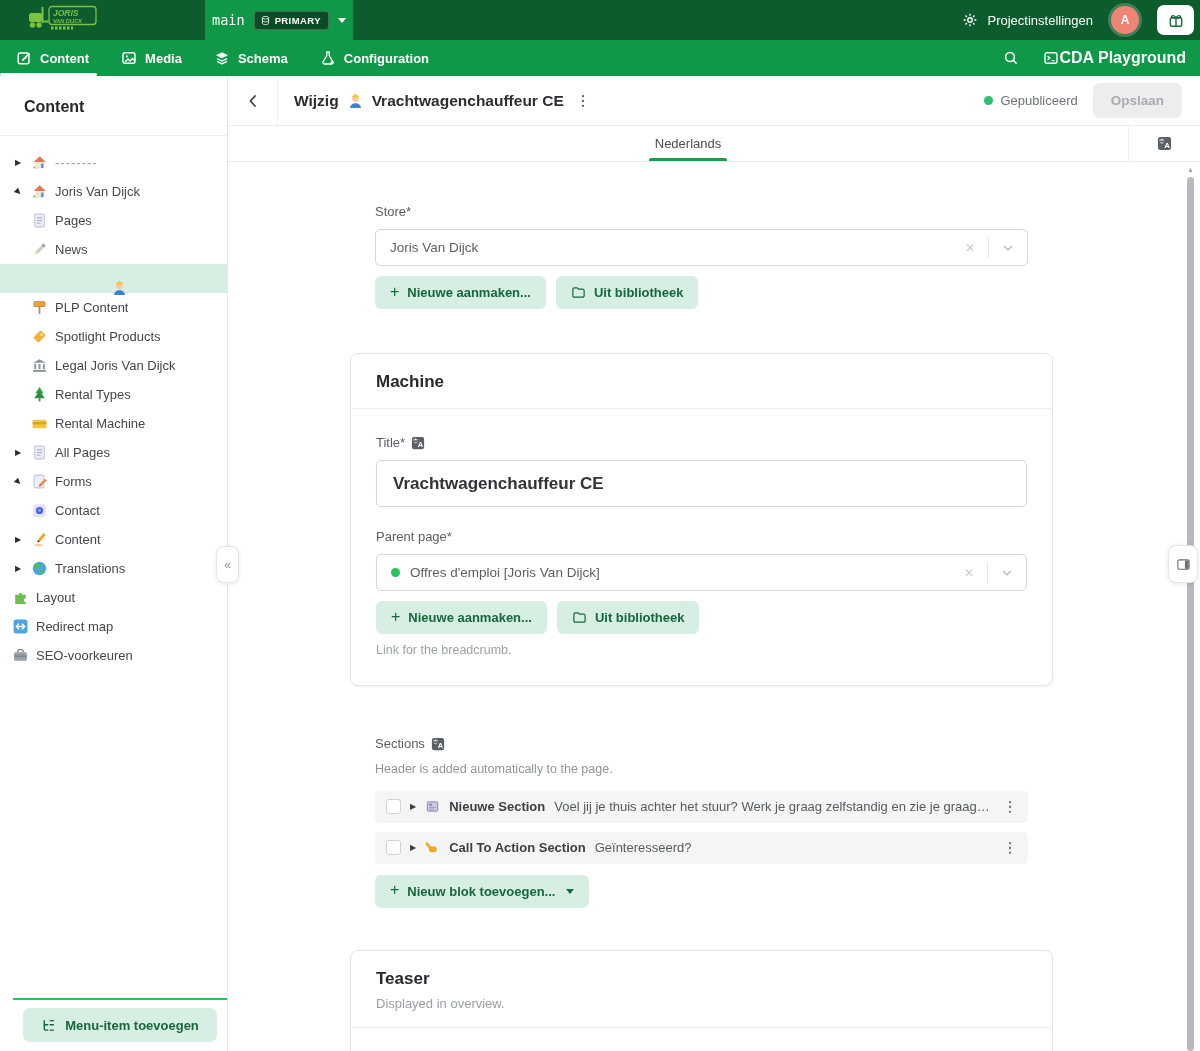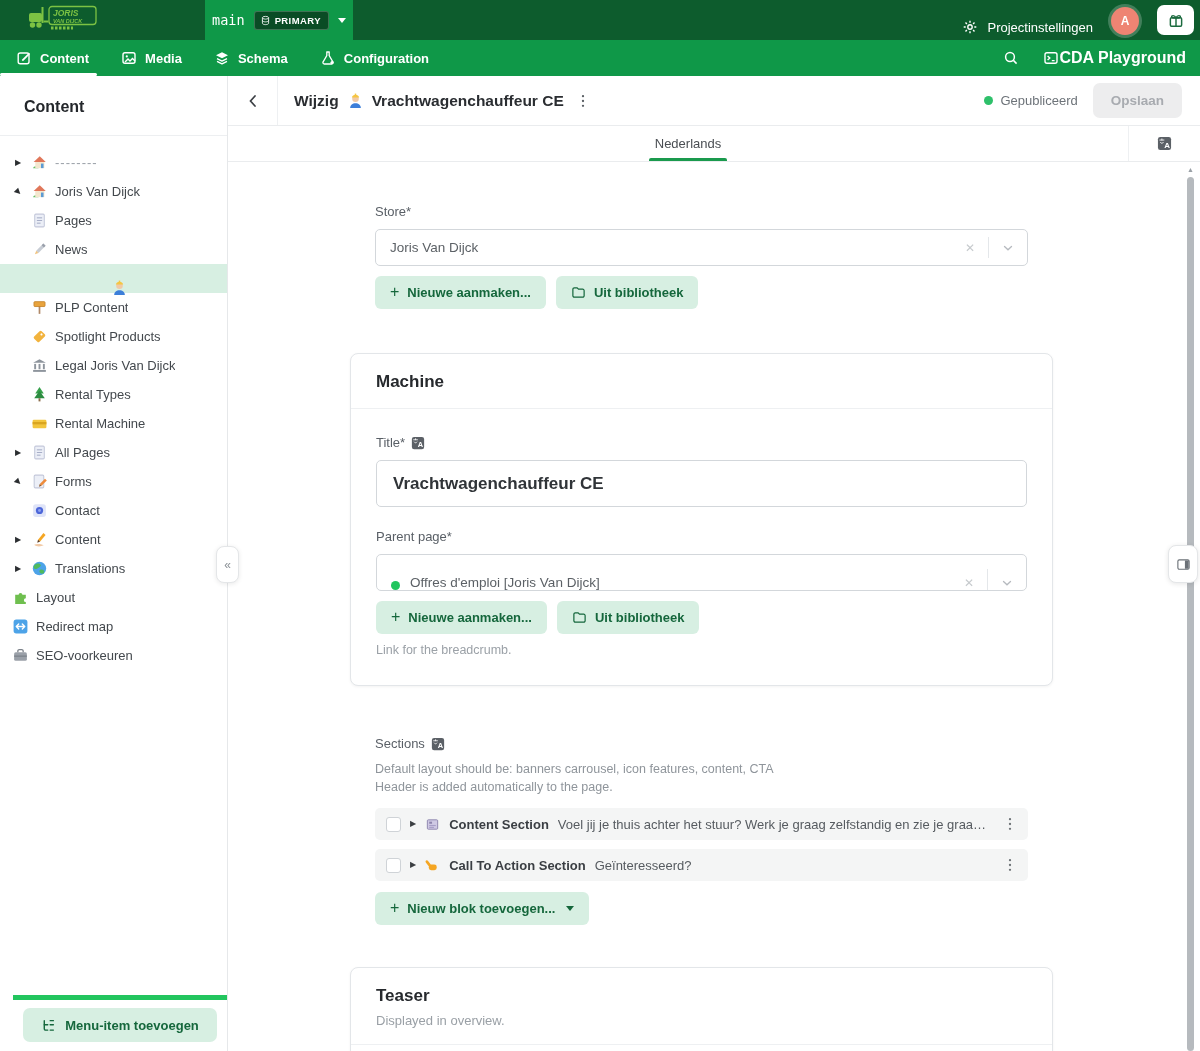--- a/index.html
+++ b/index.html
@@ -15,21 +15,21 @@
   .topbar { height:40px; background:#0d5c2d; display:flex; align-items:center; position:relative; }
   .logo { margin-left:28px; width:70px; height:32px; cursor:pointer; }
   .ws-tab { position:absolute; left:205px; top:0; height:40px; width:148px; background:#0f9848;
             display:flex; align-items:center; justify-content:center; gap:9px; cursor:pointer; }
   .ws-name { font-family:"DejaVu Sans Mono", monospace; font-size:13.5px; color:#fff; }
   .ws-badge { background:#0a4c25; border:1px solid rgba(255,255,255,0.22); color:#fff; font-size:9.5px;
               font-weight:bold; letter-spacing:.4px; padding:3px 7px 3px 5px; border-radius:3px;
               display:inline-flex; align-items:center; gap:4px; }
   .badge-ico { width:11px; height:11px; }
   .ws-caret { width:0; height:0; border-left:4.5px solid transparent; border-right:4.5px solid transparent; border-top:5px solid #fff; }
-  .topbar-right { margin-left:auto; display:flex; align-items:flex-end; gap:18px; padding-right:6px; }
+  .topbar-right { margin-left:auto; display:flex; align-items:center; gap:18px; padding-right:6px; }
   .proj-btn { display:flex; align-items:center; gap:9px; color:#fff; font-size:13px; cursor:pointer; }
   .nav-ico { width:16px; height:16px; }
   .avatar { width:28px; height:28px; border-radius:50%; background:#ee8473; color:#fff; font-size:12px; font-weight:bold;
             display:flex; align-items:center; justify-content:center; box-shadow:0 0 0 3px rgba(255,255,255,0.22); cursor:pointer; }
   .gift-btn { width:37px; height:30px; background:#fff; border:none; border-radius:7px; display:flex; align-items:center; justify-content:center; }
   .gift-ico { width:18px; height:18px; }
 
   
   .navbar { height:36px; background:#0f9848; display:flex; align-items:center; color:#fff; padding-left:16px; }
   .nav-items { display:flex; align-items:center; height:100%; }
@@ -53,21 +53,21 @@
   .tree-row.selected { background:#d7efe2; font-weight:bold; color:#222528;flex-direction:column; }
   .tree-row.muted .tlabel { color:#9aa1a8; letter-spacing:1px; }
   .caret { width:12px; flex-shrink:0; font-size:8px; color:#2b2e31; text-align:center; line-height:1; }
   .caret.exp { transform:rotate(45deg); }
   .caret.empty { visibility:hidden; }
   .ticon { width:17px; height:17px; flex-shrink:0; }
   .tlabel { white-space:nowrap; overflow:hidden; text-overflow:ellipsis; }
   .collapse-btn { position:absolute; right:-12px; top:470px; width:23px; height:37px; background:#fff;
                   border:1px solid #e4e6e8; border-radius:8px; box-shadow:0 1px 5px rgba(0,0,0,0.09);
                   display:flex; align-items:center; justify-content:center; color:#8a9096; font-size:12px; z-index:6; cursor:pointer; }
-  .sidebar-footer { position:absolute; bottom:0; left:13px; right:0; border-top:5px solid #22c55e; padding:8px 10px 9px; background:#fff; }
+  .sidebar-footer { position:absolute; bottom:0; left:13px; right:0; border-top:2px solid #22c55e; padding:8px 10px 9px; background:#fff; }
   .menu-add-btn { width:100%; height:34px; background:#d7efe2; border:none; border-radius:7px; color:#15673c;
                   font-weight:bold; font-size:13px; display:flex; align-items:center; justify-content:center; gap:9px; }
   .menu-ico { width:15px; height:15px; }
 
   
   .content-col { flex:1; min-width:0; display:flex; flex-direction:column; position:relative; }
   .doc-header { height:50px; border-bottom:1px solid #eaecee; display:flex; align-items:center; padding-right:18px; }
   .back-wrap { width:50px; height:100%; border-right:1px solid #eef0f2; display:flex; align-items:center; justify-content:center; cursor:pointer; color:#3b3f44; }
   .back-ico { width:16px; height:16px; }
   .doc-title { display:flex; align-items:center; gap:8px; font-size:15.5px; font-weight:bold; color:#2a2d31; margin-left:16px; white-space:nowrap; }
@@ -87,21 +87,21 @@
   .trans-ico { width:15px; height:15px; cursor:pointer; }
   .trans-ico-sm { width:14px; height:14px; }
 
   .scroll-body { flex:1; position:relative; overflow:hidden; background:#fff; }
   .content-wrap { width:703px; margin-left:122px; padding-top:42px; }
 
   .field-label { font-size:13px; color:#595f66; margin-bottom:10px; display:flex; align-items:center; gap:6px; }
   .ml { margin-left:25px; }
   .select-box { height:37px; border:1px solid #d3d7db; border-radius:5px; display:flex; align-items:center;
                 padding-left:14px; font-size:13.5px; color:#5c6166; background:#fff; cursor:pointer; width:653px; }
-  .select-box.full { width:100%;align-items:flex-end; }
+  .select-box.full { width:100%; }
   .select-value { flex:1; white-space:nowrap; overflow:hidden; text-overflow:ellipsis; }
   .gdot { width:9px; height:9px; border-radius:50%; background:#22c55e; margin-right:10px; flex-shrink:0; }
   .select-clear { color:#c6cacd; font-size:12px; padding:0 13px; }
   .select-divider { width:1px; height:21px; background:#e4e7ea; }
   .select-caret { width:14px; height:14px; color:#b6babf; margin:0 12px; }
   .btn-row { display:flex; gap:10px; margin-top:10px; }
   .green-btn { background:#d7efe2; color:#15673c; font-weight:bold; font-size:13px; height:33px; padding:0 15px;
                border:none; border-radius:6px; display:flex; align-items:center; gap:8px; }
   .green-btn .plus { font-size:16px; font-weight:normal; line-height:1; margin-top:-2px; }
   .btn-ico { width:15px; height:15px; }
@@ -620,36 +620,35 @@
               <span>Sections</span>
               <span class="js-icon trans-ico-sm">
                   <svg viewBox="0 0 16 16">
                     <rect x="1" y="1" width="14" height="14" rx="2.5" fill="#5b6066"></rect>
                     <path d="M3 4.3h4.4M5.2 3.1v1.2M3.7 6.9c.8 1.3 2.3 1.3 3 0" stroke="#fff" stroke-width="0.9" fill="none" stroke-linecap="round"></path>
                     <text x="10.8" y="12.8" font-size="8.5" font-weight="bold" fill="#fff" text-anchor="middle" font-family="Liberation Sans, sans-serif">A</text>
                   </svg>
                 </span>
             </div>
             <div class="sec-help">
-              <div>Default layout should be: banners carrousel, icon features, content, CTA</div>
               <div>Header is added automatically to the page.</div>
             </div>
             <div id="section-rows">
                 <div class="sec-row first">
                   <span class="cb"></span>
                   <span class="sec-caret">▶</span>
                   <span class="sec-ico js-icon">
                     <svg viewBox="0 0 16 16">
                       <rect x="2.5" y="3" width="11" height="10" rx="1" fill="#cfc9e4" stroke="#8d84ad"></rect>
                       <rect x="4.5" y="5" width="3" height="2.2" fill="#8d84ad"></rect>
                       <rect x="4.5" y="8.5" width="7" height="1.2" fill="#a79ec7"></rect>
                       <rect x="4.5" y="10.5" width="5" height="1.2" fill="#a79ec7"></rect>
                     </svg>
                   </span>
-                  <span class="sec-type">Content Section</span>
+                  <span class="sec-type">Nieuwe Section</span>
                   <span class="sec-preview">Voel jij je thuis achter het stuur? Werk je graag zelfstandig en zie je graag wat van het la...</span>
                   <span class="sec-dots js-icon">
                     <svg viewBox="0 0 16 16" fill="currentColor">
                       <circle cx="8" cy="3.2" r="1.15"></circle>
                       <circle cx="8" cy="8" r="1.15"></circle>
                       <circle cx="8" cy="12.8" r="1.15"></circle>
                     </svg>
                   </span>
                 </div>
                 <div class="sec-row">

